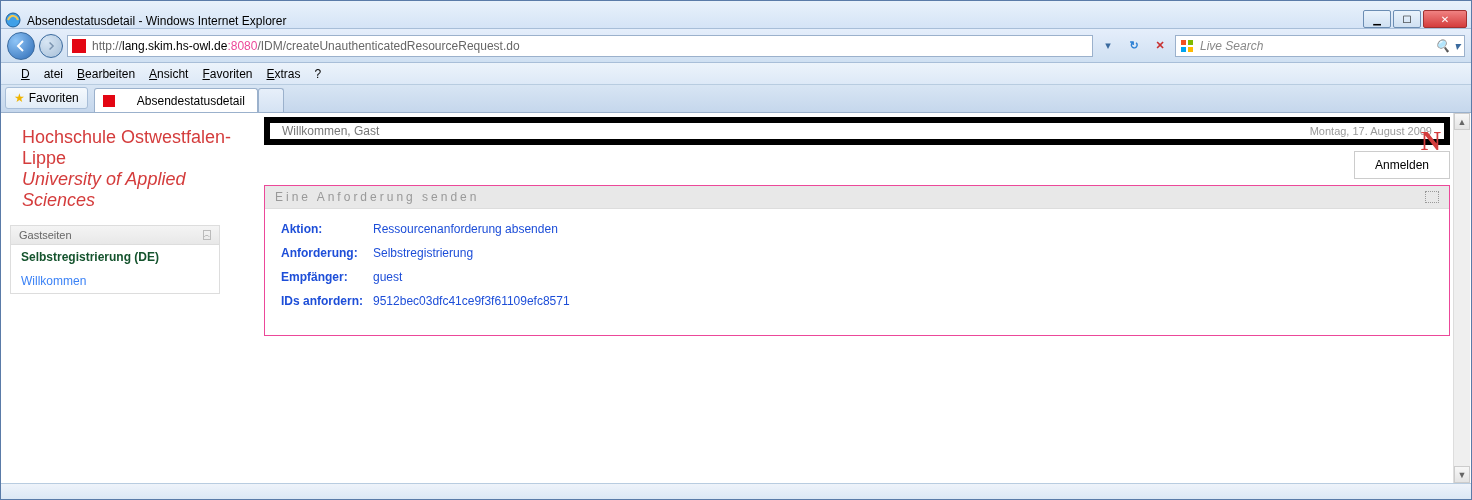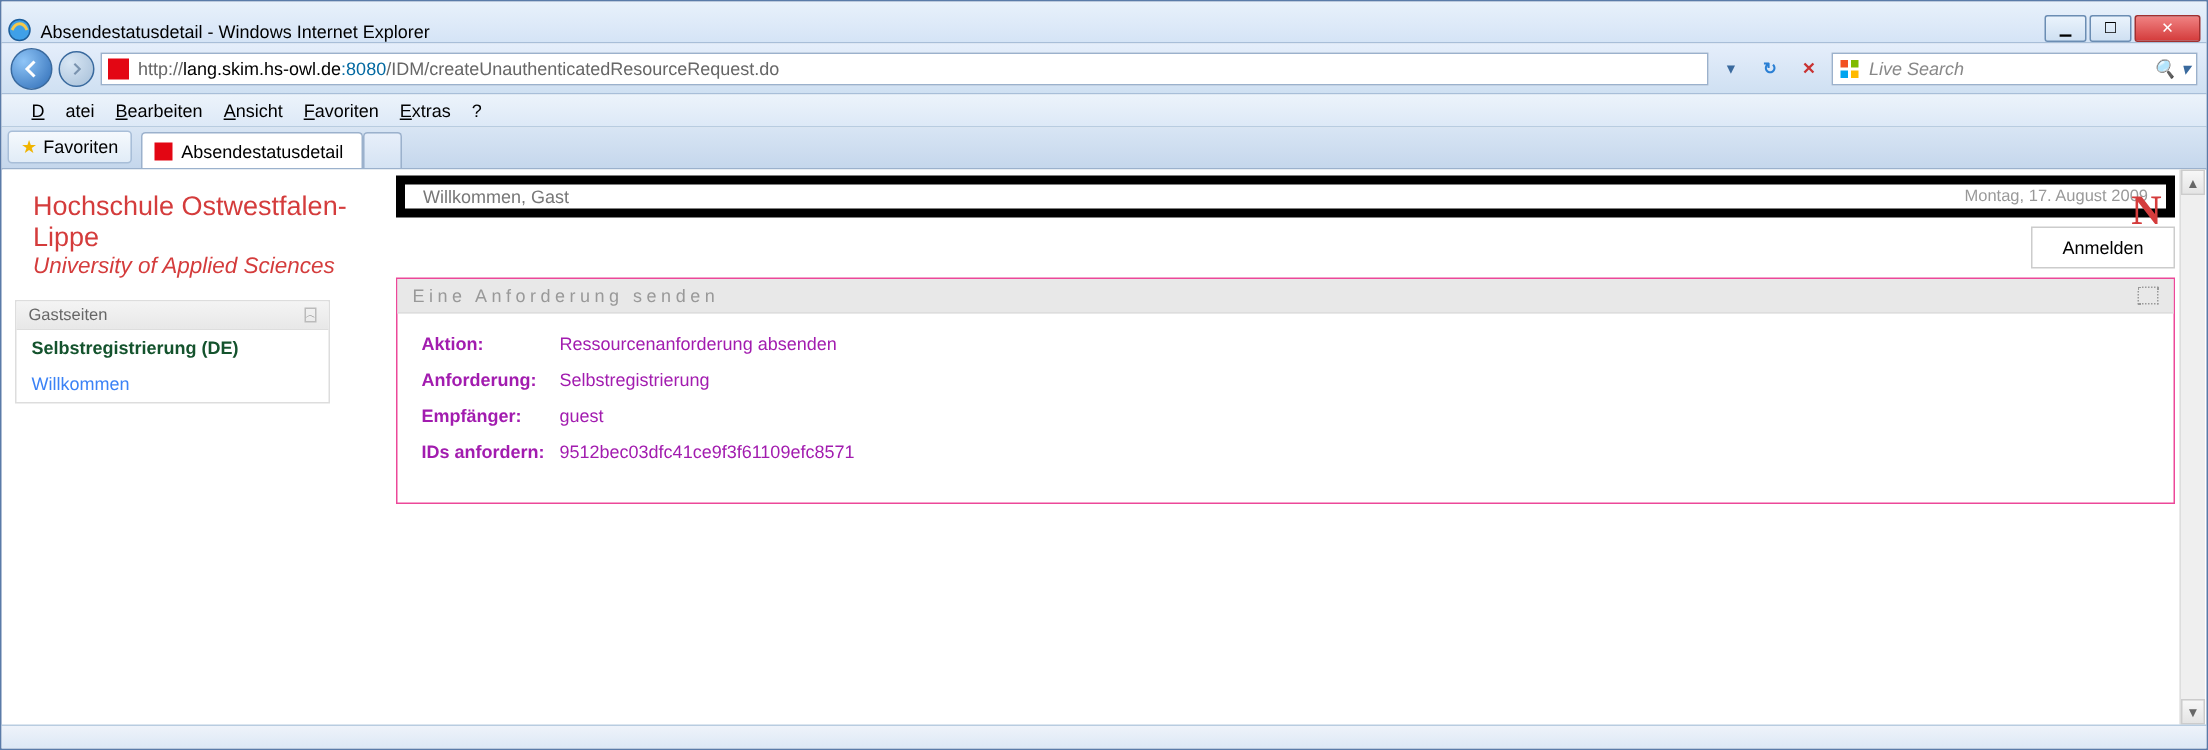--- a/index.html
+++ b/index.html
@@ -10,55 +10,55 @@
 .winbtns{display:flex;gap:2px}
 .winbtn{width:28px;height:18px;border:1px solid #6b8db3;background:linear-gradient(#eaf3fc,#cfe0f2);display:flex;align-items:center;justify-content:center;border-radius:2px;font-size:10px}
 .winbtn.close{background:linear-gradient(#f08282,#d43c3c);border-color:#a13030;color:#fff;width:44px}
 .navbar{height:34px;background:linear-gradient(#e5eefb,#cfe0f2);display:flex;align-items:center;padding:0 6px;border-bottom:1px solid #a8bed8;gap:4px}
 .navbtn{width:28px;height:28px;border-radius:50%;background:radial-gradient(circle at 30% 30%,#8fc5f7,#2d6bb5);border:1px solid #3a6a9e;display:flex;align-items:center;justify-content:center}
 .navbtn.fwd{width:24px;height:24px;background:radial-gradient(circle at 30% 30%,#d8e6f4,#a6bfd8)}
 .addressbar{flex:1;height:22px;background:#fff;border:1px solid #9bb1cc;display:flex;align-items:center;padding:0 4px;gap:6px}
 .redicon{width:14px;height:14px;background:#e30613}
 .url{font-size:12px;color:#666;white-space:nowrap;overflow:hidden}
 .url .host{color:#000}
-.url .port{color:#0369a1}
+.url .port{color:#ec4899}
 .addrctl{display:flex;align-items:center;gap:4px}
 .iconbtn{width:22px;height:22px;border:1px solid transparent;display:flex;align-items:center;justify-content:center;font-size:11px;color:#3a6a9e}
-.searchbox{width:244px;height:22px;background:#fff;border:1px solid #9bb1cc;display:flex;align-items:center;padding:0 4px;gap:6px;color:#888;font-size:12px;font-style:italic}
+.searchbox{width:290px;height:22px;background:#fff;border:1px solid #9bb1cc;display:flex;align-items:center;padding:0 4px;gap:6px;color:#888;font-size:12px;font-style:italic}
 .menubar{height:22px;background:linear-gradient(#ecf3fb,#dde9f7);display:flex;align-items:center;padding:0 20px;border-bottom:1px solid #b8cce0;font-size:12px}
 .menubar span{margin-right:14px}
 .menubar u{text-decoration:underline}
 .tabbar{height:28px;background:linear-gradient(#d8e5f4,#c5d7ec);display:flex;align-items:flex-end;padding:0 4px;border-bottom:1px solid #9bb1cc}
 .favbtn{height:22px;display:flex;align-items:center;padding:0 8px;border:1px solid #a8bed8;background:linear-gradient(#f5f9fd,#e1ecf7);border-radius:3px;font-size:12px;margin-right:6px;margin-bottom:3px;gap:4px}
 .star{color:#f0b400;font-size:12px}
-.tab{height:24px;display:flex;align-items:center;padding:0 12px 0 8px;background:#fff;border:1px solid #9bb1cc;border-bottom:none;border-radius:3px 3px 0 0;font-size:12px;gap:6px}
+.tab{height:24px;display:flex;align-items:center;padding:0 12px 0 8px;background:#fff;border:1px solid #9bb1cc;border-bottom:none;border-radius:3px 3px 0 0;font-size:12px;gap:22px}
 .tab.new{width:26px;background:linear-gradient(#e7effa,#d5e3f3);padding:0}
 .content{position:absolute;top:112px;left:1px;right:1px;bottom:16px;background:#fff;display:flex;overflow:hidden}
 .scrolltrack{position:absolute;top:112px;right:1px;width:17px;bottom:16px;background:#efefef;border-left:1px solid #ddd}
 .scrolltrack .arr{height:17px;background:linear-gradient(#f7f7f7,#e4e4e4);border:1px solid #ccc;display:flex;align-items:center;justify-content:center;font-size:9px;color:#666}
 .scrolltrack .arr.bot{position:absolute;bottom:0;width:100%}
 .sidebar{width:262px;padding:8px 0 0 8px}
 .logo1{color:#d43c3c;font-size:18px;font-weight:500;padding:6px 12px 0}
-.logo2{color:#d43c3c;font-size:15px;font-style:italic;padding:0 12px 14px}
+.logo2{color:#d43c3c;font-size:18px;font-style:italic;padding:0 12px 14px}
 .navgroup{border:1px solid #ddd;width:210px}
 .navhead{background:linear-gradient(#f4f4f4,#e8e8e8);padding:3px 8px;font-size:11px;color:#666;display:flex;justify-content:space-between;align-items:center;border-bottom:1px solid #ddd}
 .navitem{padding:5px 10px;font-size:12px;color:#3b82f6}
 .navitem.active{font-weight:bold;color:#14532d}
 .main{flex:1;padding:0 20px 0 0}
 .topbar{display:flex;align-items:center;height:28px;border:6px solid #000000;padding:0 12px;font-size:12px;color:#777;margin-top:4px}
 .topbar .date{margin-left:auto;font-size:11px;color:#999}
 .loginbar{display:flex;justify-content:flex-end;margin:6px 0}
 .loginbtn{border:1px solid #ccc;padding:6px 20px;font-size:12px;background:#fff}
 .nlogo{position:absolute;top:124px;right:30px;color:#d43c3c;font-size:28px;font-weight:bold;font-family:Georgia,serif}
 .panel{border:1px solid #ec4899;background:#fff}
 .panelhead{background:#e8e8e8;color:#999;font-size:12px;letter-spacing:3px;padding:4px 10px;display:flex;justify-content:space-between;align-items:center;border-bottom:1px solid #ddd}
 .panelopts{width:14px;height:12px;border:1px dotted #999;display:flex;flex-wrap:wrap}
 .msgbox{margin:8px;border:1px solid #ddd;padding:10px 14px;background:#fbfbfb;font-size:12px;color:#555;line-height:1.6}
 .details{padding:8px 16px 22px}
-.details table{font-size:12px;color:#a21caf;border-collapse:collapse}
+.details table{font-size:12px;color:#1d4ed8;border-collapse:collapse}
 .details td{padding:5px 10px 5px 0;vertical-align:top}
 .details td:first-child{font-weight:bold;white-space:nowrap}
 .statusbar{position:absolute;bottom:0;left:0;right:0;height:16px;background:linear-gradient(#eef3fa,#dce8f5);border-top:1px solid #b8cce0}
 .chev{width:8px;height:10px;border:1px solid #bbb;display:inline-flex;align-items:center;justify-content:center;font-size:7px;color:#888}
 </style>
 </head>
 <body>
 
 <div class="titlebar">
   <svg class="ie-icon" viewBox="0 0 16 16">

